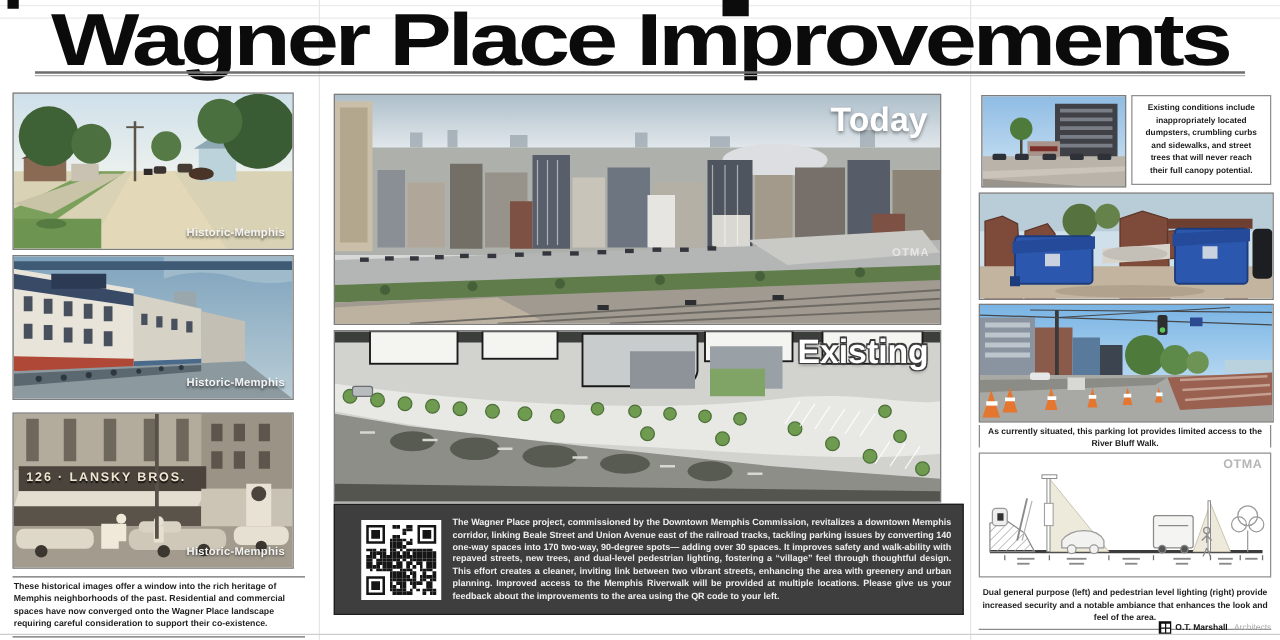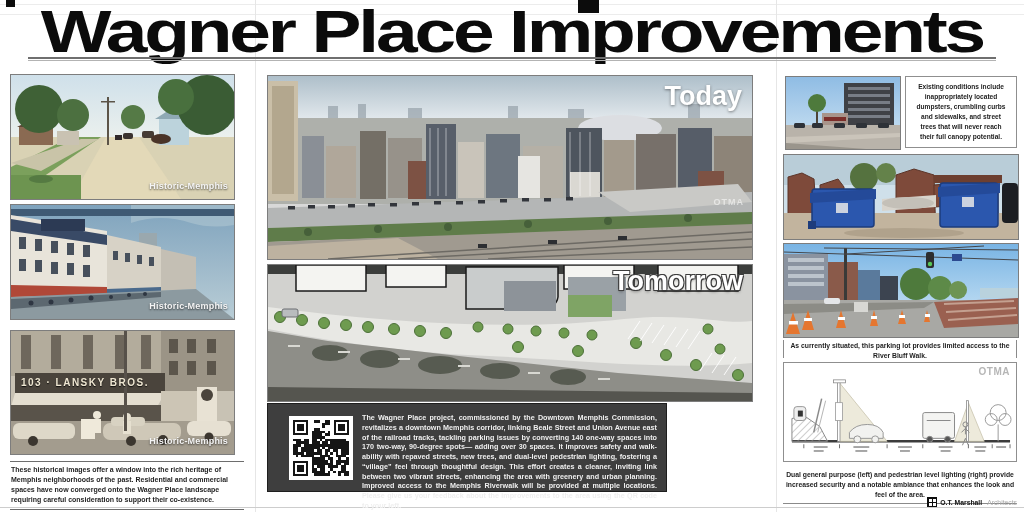--- a/index.html
+++ b/index.html
@@ -42,21 +42,21 @@
   }
   .tomorrow-label{
     position:absolute;top:1px;right:9px;color:#ffffff;font-weight:bold;font-size:27px;
     text-shadow:-1px -1px 0 #3c3c3c,1px -1px 0 #3c3c3c,-1px 1px 0 #3c3c3c,1px 1px 0 #3c3c3c,0 2px 3px rgba(0,0,0,.35);
   }
   .otma-today{
     position:absolute;right:8px;bottom:52px;color:rgba(255,255,255,.55);font-weight:bold;
     font-size:9px;letter-spacing:1px;
   }
   .dark-panel{
-    position:absolute;left:267px;top:403px;width:400px;height:89px;background:#3e3e3e;
+    position:absolute;left:267px;top:403px;width:504px;height:89px;background:#3e3e3e;
     border:1px solid #1e1e1e;box-sizing:border-box;text-decoration:underline;
   }
   .qr{
     position:absolute;left:21px;top:12px;width:64px;height:64px;background:#ffffff;
     box-sizing:border-box;padding:4px;
   }
   .qr-grid{position:relative;width:100%;height:100%;background:#fff;}
   .qr-grid i{position:absolute;background:#151515;}
   .qr-finder{position:absolute;width:27%;height:27%;border:2px solid #151515;background:#fff;box-sizing:border-box;}
   .qr-finder::after{content:"";position:absolute;inset:18%;background:#151515;}
@@ -233,21 +233,21 @@
         <circle cx="120" cy="110" r="5" fill="#3b362f"></circle>
       <circle cx="152" cy="109" r="5" fill="#3b362f"></circle>
         <circle cx="198" cy="106" r="4.5" fill="#3b362f"></circle>
     </g>
     <circle cx="86" cy="84" r="4" fill="#efe9da"></circle>
     <rect x="82" y="88" width="8" height="14" fill="#efe9da"></rect>
     <circle cx="116" cy="86" r="4" fill="#e6e0d0"></circle>
     <rect x="112" y="90" width="8" height="13" fill="#e6e0d0"></rect>
     <rect x="113" y="0" width="3" height="100" fill="#57514a"></rect>
   </svg>
-  <span class="lansky-sign">103 · LANSKY BROS.</span>
+  <span class="lansky-sign">126 · LANSKY BROS.</span>
   <span class="historic-label">Historic-Memphis</span>
 </div>
 
 <div class="left-caption">These historical images offer a window into the rich heritage of Memphis neighborhoods of the past. Residential and commercial spaces have now converged onto the Wagner Place landscape requiring careful consideration to support their co-existence.</div>
 
 <div class="photo" style="left:267px;top:75px;width:484px;height:183px">
   <svg viewBox="0 0 484 183" preserveAspectRatio="none">
     <defs>
       <linearGradient id="sky3" x1="0" y1="0" x2="0" y2="1">
         <stop offset="0" stop-color="#aebfca"></stop>
@@ -399,21 +399,21 @@
     <g fill="#d8d8d2">
       <rect x="20" y="80" width="12" height="2"></rect>
         <rect x="70" y="86" width="12" height="2"></rect>
       <rect x="130" y="93" width="12" height="2"></rect>
         <rect x="190" y="100" width="12" height="2"></rect>
       <rect x="260" y="107" width="12" height="2"></rect>
         <rect x="330" y="113" width="12" height="2"></rect>
     </g>
     <rect x="14" y="44" width="16" height="8" rx="2" fill="#b9bcbe" stroke="#6c6f72"></rect>
   </svg>
-  <span class="tomorrow-label">Tomorrow</span>
+  <span class="tomorrow-label">Existing</span>
 </div>
 
 <div class="dark-panel">
   <div class="qr">
     <div class="qr-grid">
       <span class="qr-finder" style="left:0;top:0"></span>
       <span class="qr-finder" style="right:0;top:0"></span>
       <span class="qr-finder" style="left:0;bottom:0"></span>
     <i style="left:38.095238095238095%;top:0%;width:4.761904761904762%;height:4.761904761904762%"></i>
         <i style="left:42.857142857142854%;top:0%;width:4.761904761904762%;height:4.761904761904762%"></i>

